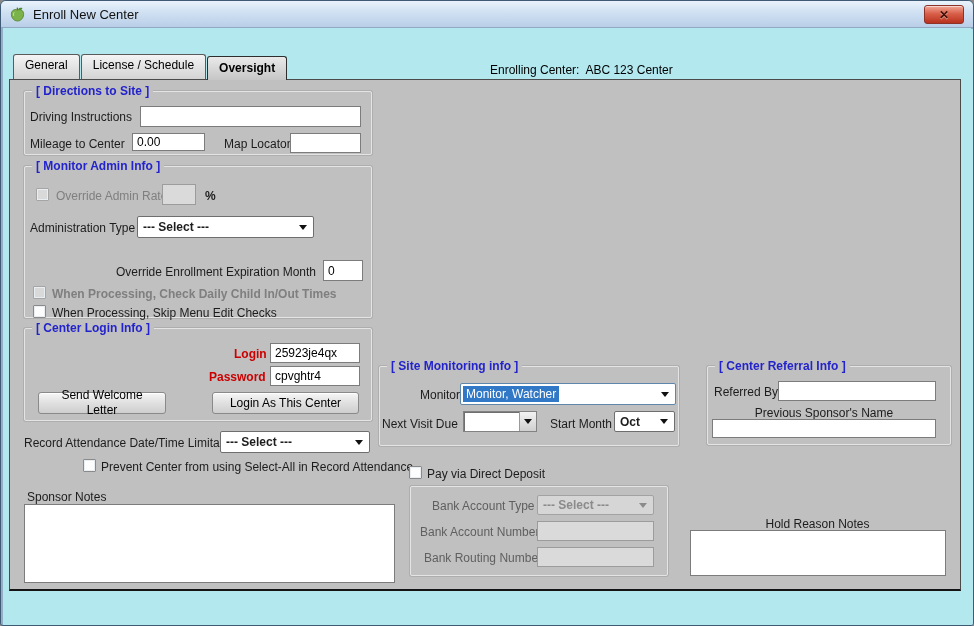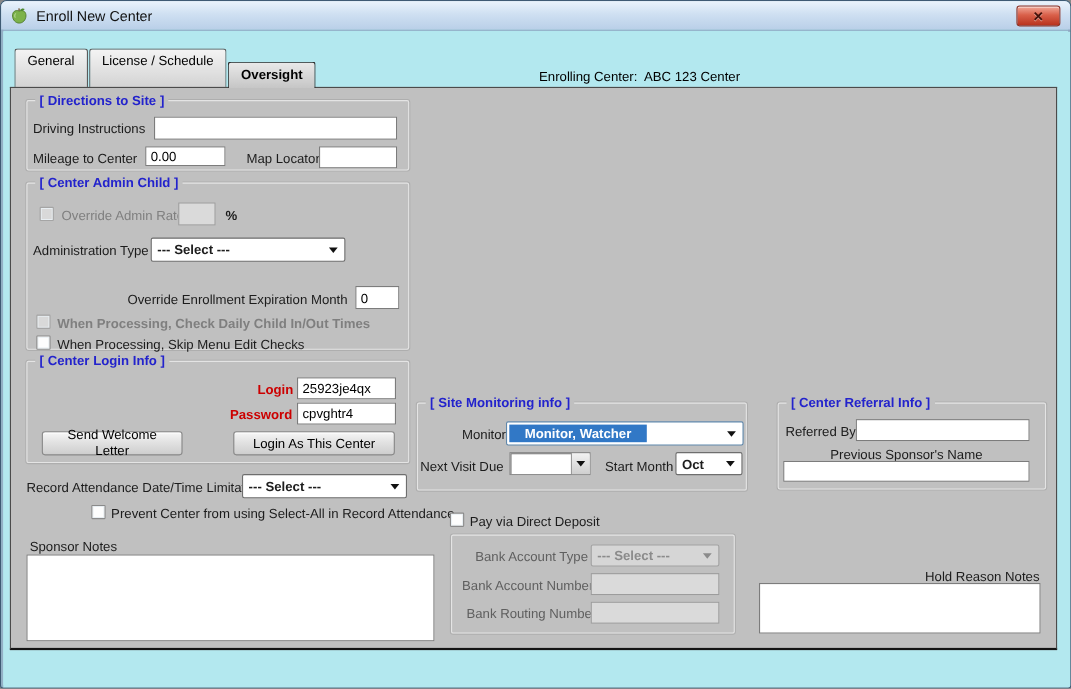--- a/index.html
+++ b/index.html
@@ -23,21 +23,21 @@
     background:linear-gradient(#f0a898,#d9604a 45%,#b8321e);
     border:1px solid #8c3226;border-radius:3px;
     box-shadow:inset 0 1px 0 rgba(255,255,255,.55);
     display:flex;align-items:center;justify-content:center;cursor:pointer;
   }
   .close-x{font-size:12px;font-weight:bold;color:#43110a;text-shadow:0 1px 0 rgba(255,255,255,.45);line-height:1;}
   
   .body{position:absolute;left:2px;top:28px;width:970px;height:596px;background:#b3e8ef;}
   .tabs{position:absolute;left:10px;top:27px;display:flex;align-items:flex-end;height:24px;}
   .tab{
-    height:36px;padding:3px 11px 0 11px;margin-right:1px;
+    height:26px;padding:3px 11px 0 11px;margin-right:1px;
     background:linear-gradient(#f4f4f4,#d2d2d2);
     border:1px solid #5a5a5a;border-bottom:none;border-radius:3px 3px 0 0;
     color:#000;cursor:pointer;white-space:nowrap;
   }
   .tab.active{
     height:24px;font-weight:bold;padding-top:4px;
     background:linear-gradient(#e9e9e9,#c6c6c6);
     border-color:#2e2e2e;position:relative;z-index:3;
   }
   .enrolling{position:absolute;left:487px;top:34px;font-size:12px;color:#000;white-space:nowrap;}
@@ -62,21 +62,21 @@
   .combo{
     position:absolute;background:#fff;border:1px solid #6e6e6e;border-radius:2px;
     display:flex;align-items:center;cursor:pointer;
   }
   .combo .val{flex:1;padding:0 5px;font-weight:bold;color:#1d1d1d;white-space:nowrap;overflow:hidden;}
   .combo .arrow{width:0;height:0;border-left:4px solid transparent;border-right:4px solid transparent;border-top:5px solid #111;margin-right:6px;flex:0 0 auto;}
   .combo.dis{background:#d6d6d6;border-color:#a2a2a2;cursor:default;}
   .combo.dis .val{color:#8b8b8b;}
   .combo.dis .arrow{border-top-color:#8b8b8b;}
   .combo.focus{border-color:#5f87ab;}
-  .combo .val.sel{font-weight:bold;background:#3178c6;color:#fff;align-self:center;flex:initial;padding:1px 14px;margin-left:2px;}
+  .combo .val.sel{font-weight:normal;background:#3178c6;color:#fff;align-self:center;flex:initial;padding:1px 3px;margin-left:2px;}
   .combo3d{
     position:absolute;background:#fff;border:1px solid #828282;
     box-shadow:inset 1px 1px 0 #6f6f6f;display:flex;cursor:pointer;
   }
   .combo3d .dd-btn{
     margin-left:auto;width:17px;background:linear-gradient(#f2f2f2,#cfcfcf);
     border-left:1px solid #9a9a9a;display:flex;align-items:center;justify-content:center;
   }
   .combo3d .dd-btn .arrow{width:0;height:0;border-left:4px solid transparent;border-right:4px solid transparent;border-top:5px solid #111;}
   .cb{
@@ -138,21 +138,21 @@
         <span class="grp-title">[ Directions to Site ]</span>
       </div>
       <span class="lbl" style="left:20px;top:30px;">Driving Instructions</span>
       <input class="tb" style="left: 130px; top: 26px; width: 221px; height: 21px;" value="">
       <span class="lbl" style="left:20px;top:57px;">Mileage to Center</span>
       <input class="tb" style="left: 122px; top: 53px; width: 73px; height: 18px;" value="0.00">
       <span class="lbl" style="left:214px;top:57px;">Map Locaton</span>
       <input class="tb" style="left: 280px; top: 53px; width: 71px; height: 20px;" value="">
 
       <div class="grp" style="left:14px;top:86px;width:348px;height:152px;">
-        <span class="grp-title">[ Center Admin Child ]</span>
+        <span class="grp-title">[ Monitor Admin Info ]</span>
       </div>
       <span class="cb dis" style="left:26px;top:108px;"></span>
       <span class="lbl dis" style="left:46px;top:109px;">Override Admin Rate</span>
       <input class="tb dis" disabled="" style="left: 152px; top: 104px; width: 34px; height: 21px;" value="">
       <span class="lbl" style="left:195px;top:109px;font-weight:bold;">%</span>
       <span class="lbl" style="left:20px;top:141px;">Administration Type</span>
       <div class="combo" style="left:127px;top:136px;width:177px;height:22px;">
         <span class="val">--- Select ---</span>
         <span class="arrow"></span>
       </div>
@@ -219,20 +219,20 @@
       <span class="lbl dis" style="left:422px;top:419px;color:#5f5f5f;">Bank Account Type</span>
       <div class="combo dis" style="left:527px;top:415px;width:117px;height:20px;">
         <span class="val">--- Select ---</span>
         <span class="arrow"></span>
       </div>
       <span class="lbl dis" style="left:410px;top:445px;color:#5f5f5f;">Bank Account Number</span>
       <input class="tb dis" disabled="" style="left: 527px; top: 441px; width: 117px; height: 20px;" value="">
       <span class="lbl dis" style="left:414px;top:471px;color:#5f5f5f;">Bank Routing Number</span>
       <input class="tb dis" disabled="" style="left: 527px; top: 467px; width: 117px; height: 20px;" value="">
 
-      <span class="lbl" style="left:680px;top:437px;width:255px;text-align:right;">Hold Reason Notes</span>
+      <span class="lbl" style="left:680px;top:437px;width:255px;text-align:center;">Hold Reason Notes</span>
       <textarea class="tb" style="left: 680px; top: 450px; width: 256px; height: 46px;"></textarea>
 
     </div>
 
 
   </div>
 </div>
 
 </body></html>

